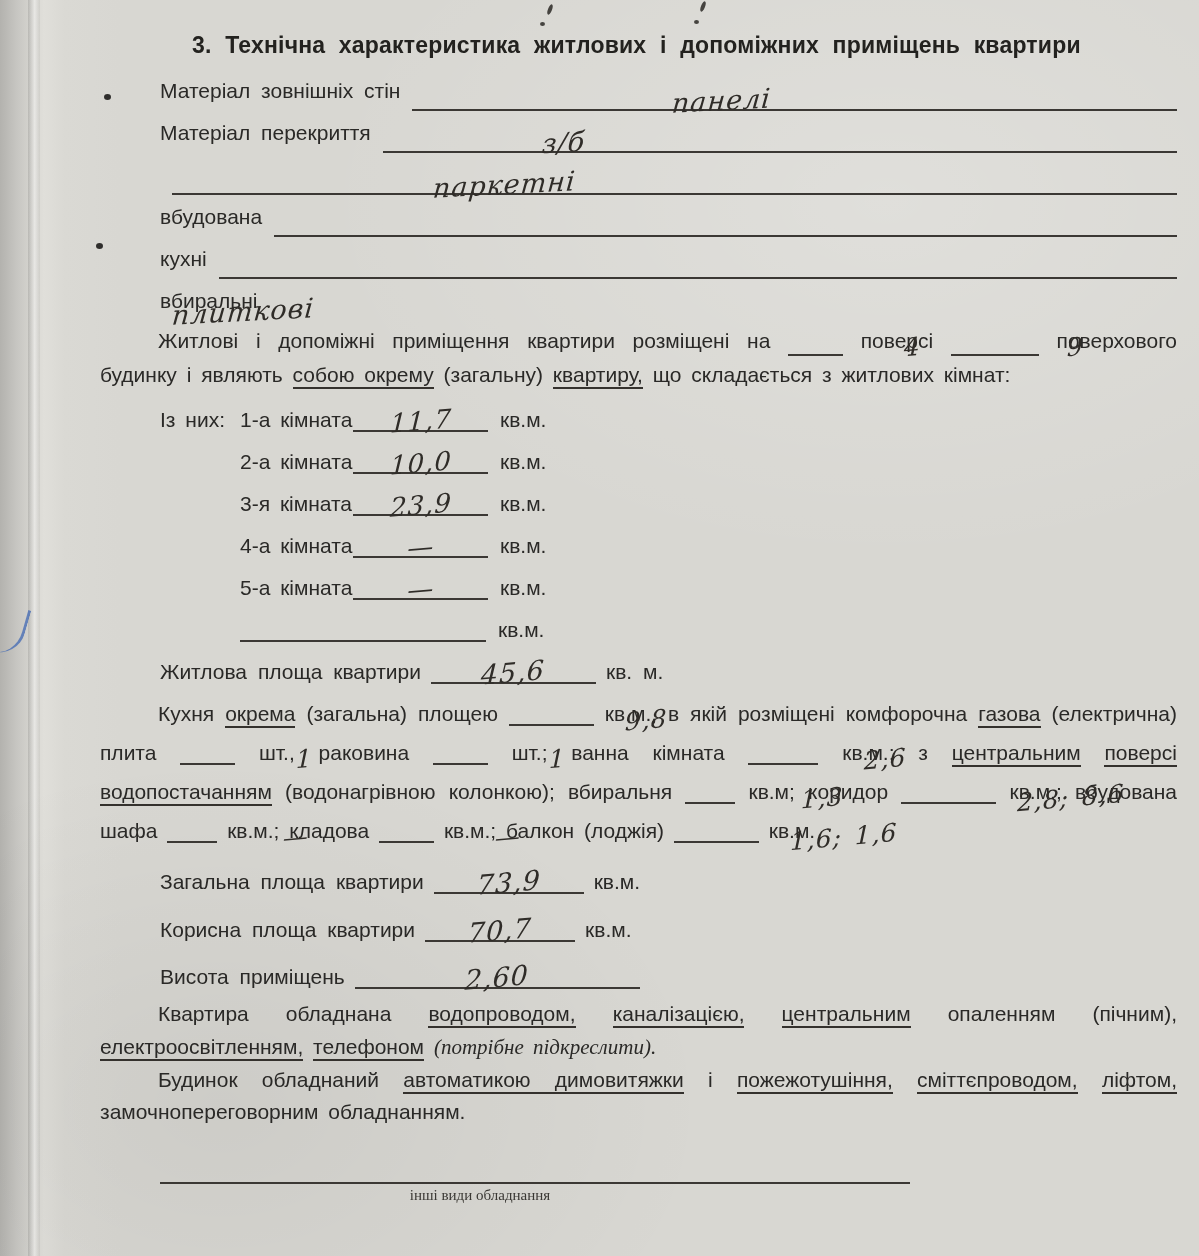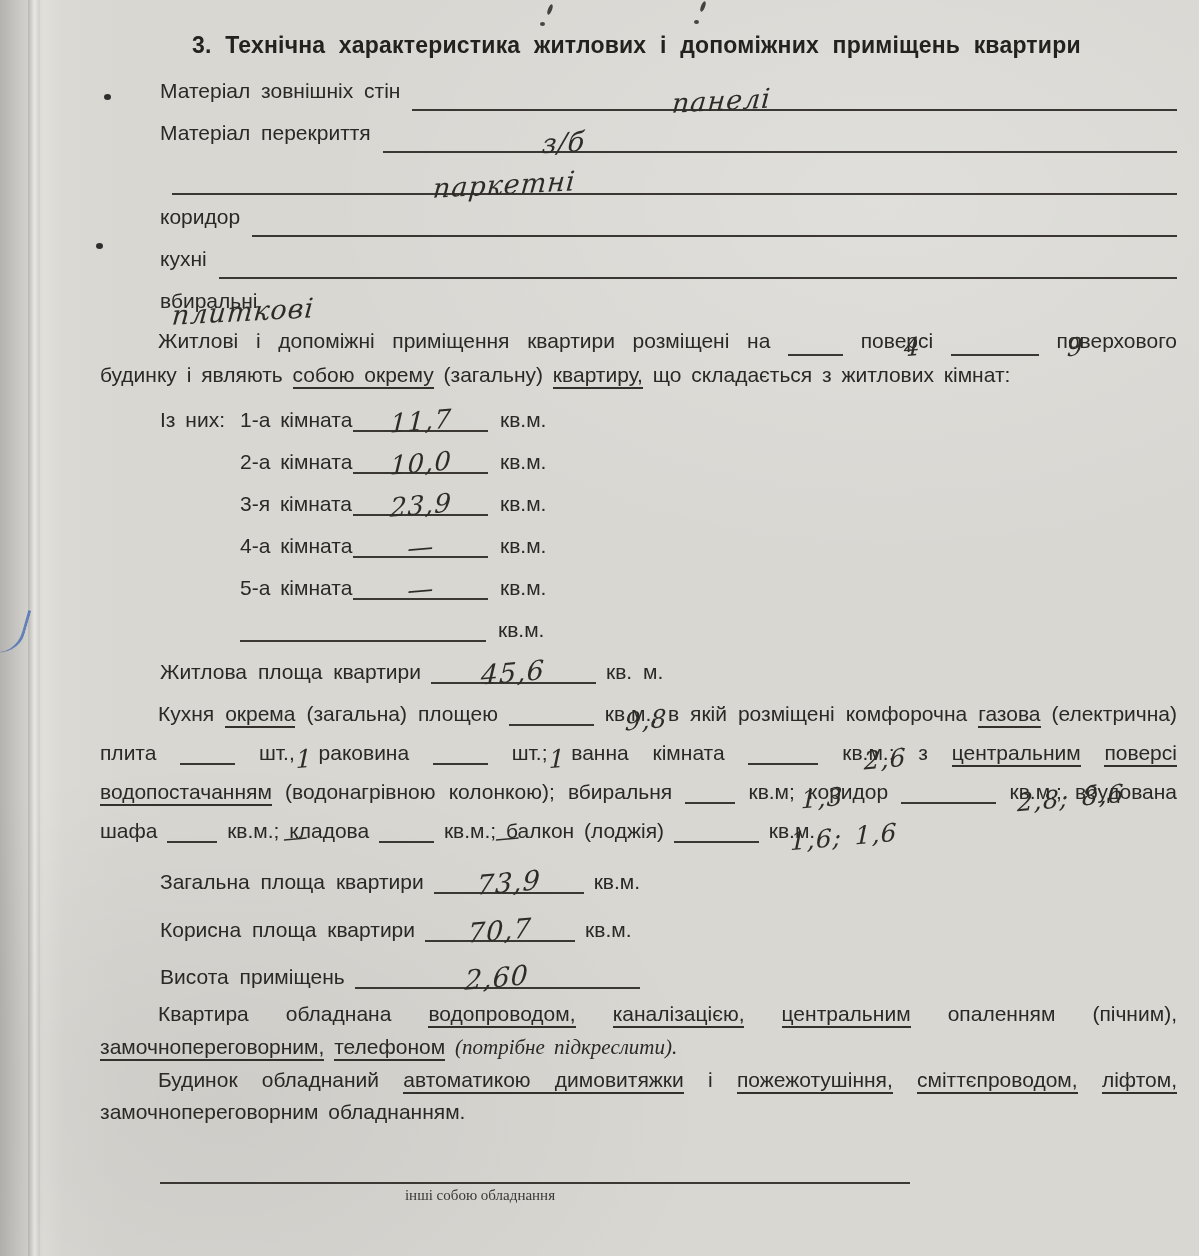--- a/index.html
+++ b/index.html
@@ -94,21 +94,21 @@
       <span class="bline">
           <span class="hand pos20">з/б</span>
         </span>
     </div>
     <div class="frow">
       <span class="bline">
           <span class="hand pos26">паркетні</span>
         </span>
     </div>
     <div class="frow">
-      <span>коридор</span>
+      <span>вбудована</span>
       <span class="bline">
           <span class="hand"></span>
         </span>
     </div>
     <div class="frow">
       <span>кухні</span>
       <span class="bline">
           <span class="hand"></span>
         </span>
     </div>
@@ -241,38 +241,38 @@
           <span class="hand">2,60</span>
         </span>
     </div>
 
     <p class="para eq1">
       <span>Квартира обладнана</span>
       <span class="u">водопроводом,</span>
       <span class="u">каналізацією,</span>
       <span class="u">центральним</span>
       <span>опаленням (пічним),</span>
-      <span class="u">замочнопереговорним,</span>
+      <span class="u">електроосвітленням,</span>
       <span class="u">телефоном</span>
       <span class="note">(потрібне підкреслити).</span>
     </p>
 
     <p class="para eq2">
       <span>Будинок обладнаний</span>
       <span class="u">автоматикою димовитяжки</span>
       <span>і</span>
       <span class="u">пожежотушіння,</span>
       <span class="u">сміттєпроводом,</span>
       <span class="u">ліфтом,</span>
       <span>замочнопереговорним обладнанням.</span>
     </p>
 
 
     <div class="other-line"></div>
-    <div class="other-caption">інші собою обладнання</div>
+    <div class="other-caption">інші види обладнання</div>
 
     <div class="crow">
       
       
       
       
       
       
     </div>
 

